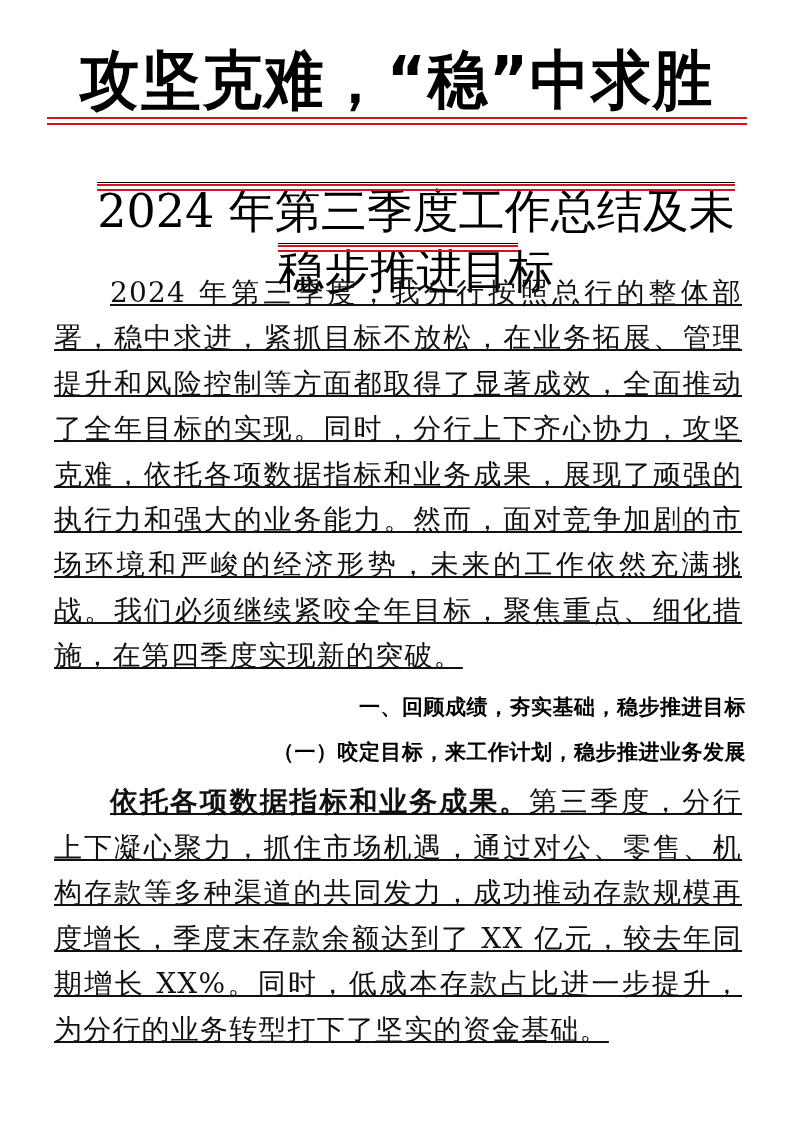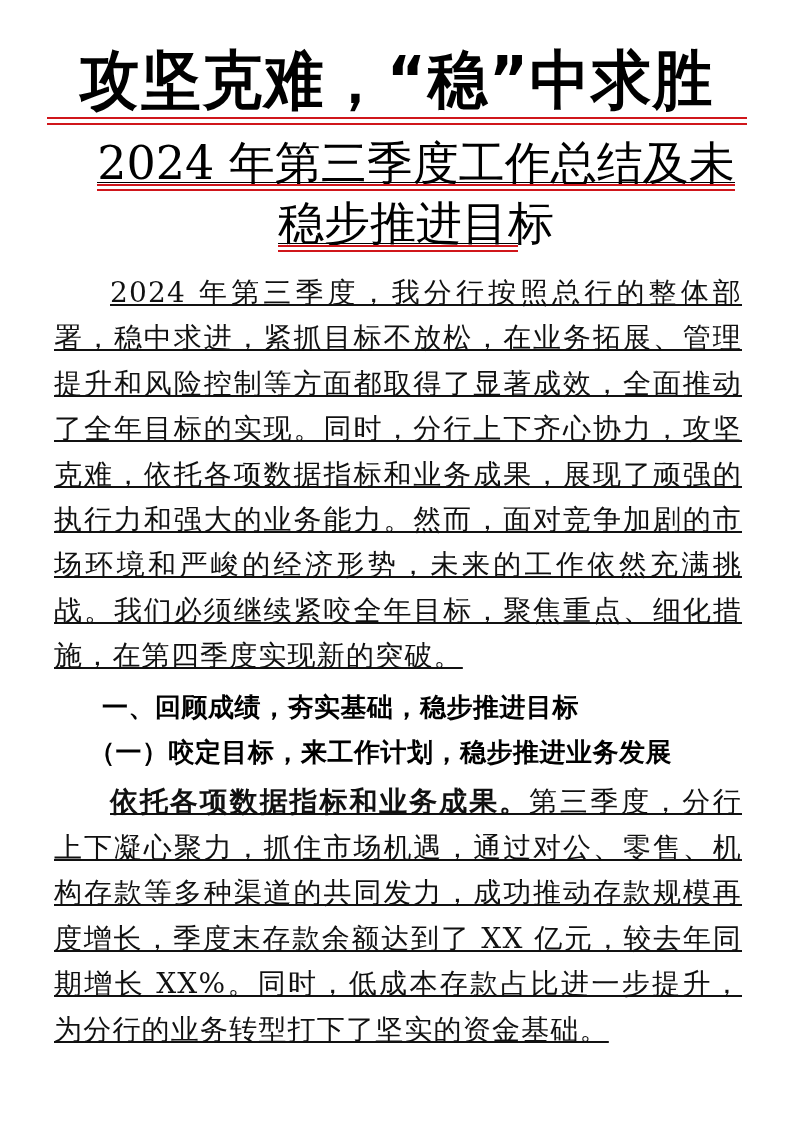--- a/index.html
+++ b/index.html
@@ -57,20 +57,21 @@
       height: 58px;
     }
     .sub-title-1 .txt,
     .sub-title-2 .txt {
       display: block;
       font-family: "DejaVu Serif", serif;
       font-size: 46px;
       line-height: 54px;
       white-space: nowrap;
       text-align: center;
+      margin-top: 48px;
     }
     .sub-title-1 .rule.r1 { top: 48px; }
     .sub-title-1 .rule.r2 { top: 53px; }
     .sub-title-1 .blk { top: 46px; }
 
     .sub-title-2 {
       left: 278px;
       width: 240px;
       top: 196px;
       height: 58px;
@@ -99,24 +100,25 @@
       text-indent: 2em;
       text-align: justify;
       letter-spacing: 1.2px;
       color: #111;
       text-decoration: underline;
     }
     .heading {
       margin: 0;
       font-family: "DejaVu Sans", sans-serif;
       font-weight: bold;
-      font-size: 26px;
+      font-size: 21px;
       line-height: 45.4px;
       text-indent: 2em;
       letter-spacing: 0.5px;
+      text-align: right;
     }
     .heading.h1 { margin-top: 6px; }
     .heading.h2 { text-indent: 1.5em; }
     .lead {
       font-family: "DejaVu Sans", sans-serif;
       font-weight: bold;
       letter-spacing: 0.5px;
     }
   </style>
 </head>

